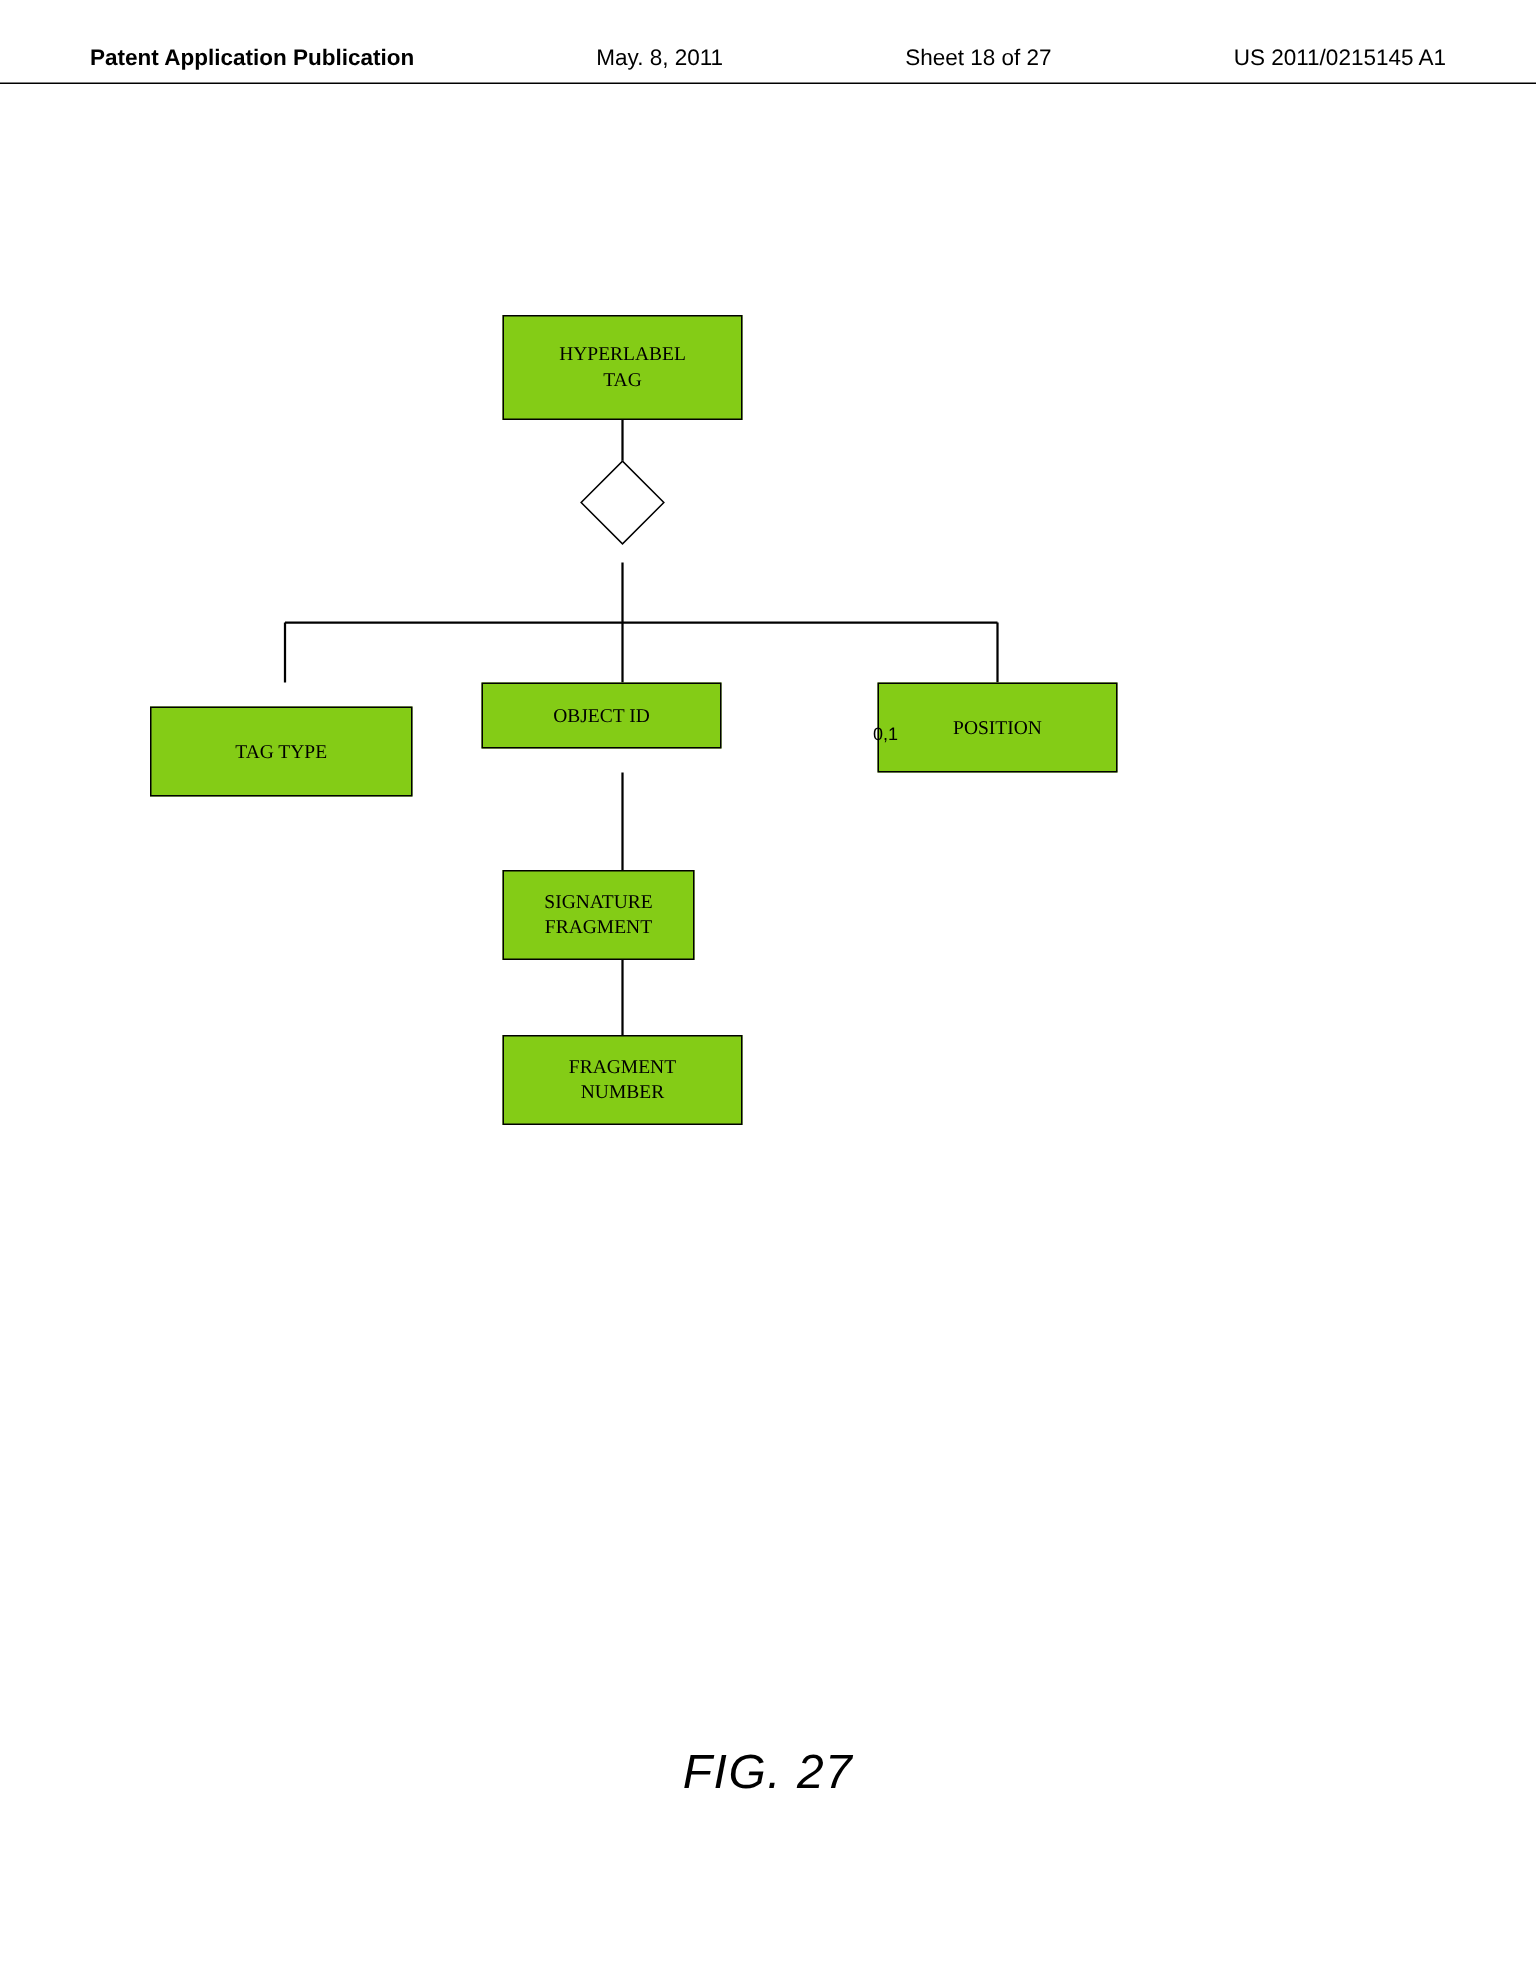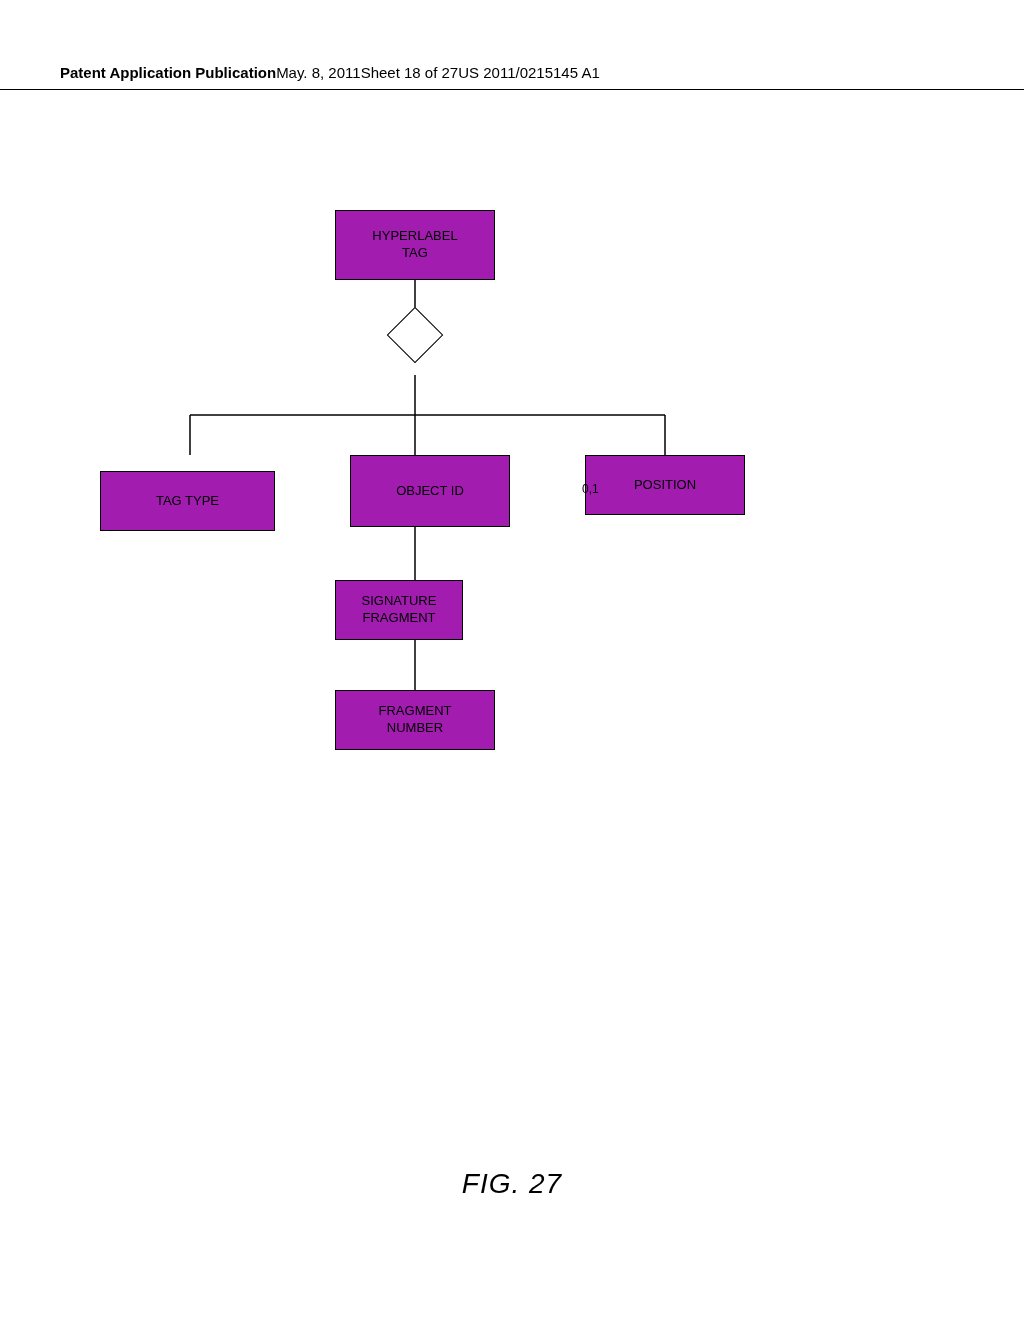--- a/index.html
+++ b/index.html
@@ -8,25 +8,25 @@
       height: 1320px;
       background: #ffffff;
       font-family: Arial, sans-serif;
       position: relative;
       overflow: hidden;
     }
 
     
     .header {
       display: flex;
+      justify-content: space-between;
       align-items: flex-start;
       padding: 30px 60px 16px 60px;
       border-bottom: 1px solid #000;
       padding-bottom: 8px;
-      margin-top: 34px;
     }
     .header-left {
       font-size: 15px;
       font-weight: bold;
       font-family: Arial, sans-serif;
     }
     .header-center {
       font-size: 15px;
       font-family: Arial, sans-serif;
     }
@@ -46,42 +46,42 @@
 
     
     .node-box {
       position: absolute;
       border: 1.5px solid #000;
       display: flex;
       align-items: center;
       justify-content: center;
       text-align: center;
       font-size: 13px;
-      font-family: Liberation Sans, sans-serif;
+      font-family: Liberation Serif, serif;
       font-weight: normal;
-      background: #a21caf;
+      background: #84cc16;
       line-height: 1.3;
     }
 
     .node-diamond {
       position: absolute;
       width: 40px;
       height: 40px;
       background: #fff;
       border: 1.5px solid #000;
       transform: rotate(45deg);
     }
 
     
     .figure-caption {
       position: absolute;
       bottom: 120px;
       left: 50%;
       transform: translateX(-50%);
-      font-size: 28px;
+      font-size: 32px;
       font-style: italic;
       font-family: Arial, sans-serif;
       letter-spacing: 1px;
     }
 
     
     .lines-svg {
       position: absolute;
       top: 0;
       left: 0;
@@ -131,21 +131,21 @@
   <div class="node-box" style="left: 335px; top: 50px; width: 160px; height: 70px;">
     <span>HYPERLABEL<br>TAG</span>
   </div>
 
   <div class="node-diamond" style="left: 395px; top: 155px;"></div>
 
   <div class="node-box" style="left: 100px; top: 295px; width: 175px; height: 60px; margin-top: 16px;">
     <span>TAG TYPE</span>
   </div>
 
-  <div class="node-box" style="left: 350px; top: 295px; width: 160px; height: 72px;">
+  <div class="node-box" style="left: 321px; top: 295px; width: 160px; height: 44px;">
     <span>OBJECT ID</span>
   </div>
 
   <div class="node-box" style="left: 585px; top: 295px; width: 160px; height: 60px;">
     <span>POSITION</span>
   </div>
 
   <div class="label-small" style="left: 582px; top: 278px;">0,1</div>
 
   <div class="node-box" style="left: 335px; top: 420px; width: 128px; height: 60px;">

